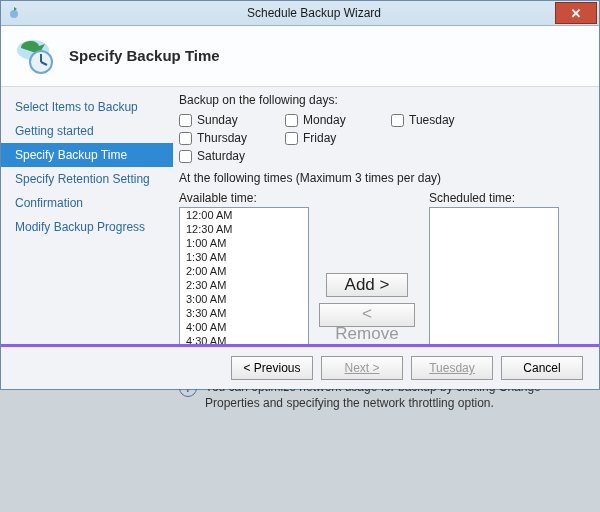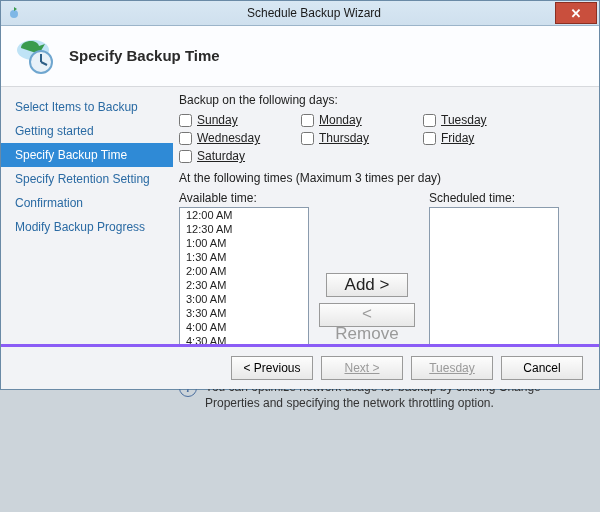--- a/index.html
+++ b/index.html
@@ -11,21 +11,21 @@
   .titlebar .close{width:40px;height:20px;background:#c94f3d;color:#fff;display:flex;align-items:center;justify-content:center;font-weight:bold;border:1px solid #8a2f22;position:absolute;right:2px;top:1px;font-size:13px;cursor:pointer;}
   .header{display:flex;align-items:center;padding:8px 14px 10px 14px;border-bottom:1px solid #d7d9dd;background:#fcfdff;}
   .header .hicon{width:42px;height:42px;margin-right:12px;position:relative;}
   .header h1{font-size:15px;margin:0;font-weight:600;color:#2a2a2a;}
   .body{display:flex;position:absolute;top:84px;bottom:44px;left:0;right:0;}
   .sidebar{width:172px;padding:10px 0;}
   .sidebar .step{padding:5px 14px;color:#2a6aa3;cursor:pointer;white-space:nowrap;}
   .sidebar .step.active{background:#2f8ad6;color:#fff;}
   .main{flex:1;padding:8px 16px 8px 6px;}
   .section-label{margin:0 0 6px 0;}
-  .day-row{display:flex;gap:16px;margin-bottom:4px;text-decoration:underline;}
+  .day-row{display:flex;gap:0;margin-bottom:4px;}
   .day{display:flex;align-items:center;width:106px;}
   .day input{margin:0 5px 0 0;width:13px;height:13px;}
   .times-area{display:flex;margin-top:4px;}
   .list-col label{display:block;margin-bottom:2px;}
   .listbox{width:130px;height:156px;border:1px solid #8a9bad;background:#fff;overflow-y:scroll;box-sizing:border-box;}
   .listbox .item{padding:0 6px;line-height:14px;font-size:11px;white-space:nowrap;cursor:pointer;}
   .btn-col{width:96px;display:flex;flex-direction:column;align-items:center;justify-content:center;gap:6px;padding:0 10px;margin-top:46px;}
   button.wiz{min-width:82px;height:24px;background:linear-gradient(#fdfdfd,#e8e8e8);border:1px solid #9a9a9a;color:#222;font-size:17px;cursor:pointer;padding:0 10px;}
   button.wiz:disabled{color:#9a9a9a;cursor:default;}
   .info-row{display:flex;gap:8px;margin-top:16px;color:#333;line-height:1.35;}
@@ -90,24 +90,20 @@
               <span>Monday</span>
             </label>
             <label class="day">
               <input type="checkbox" style="">
               <span>Tuesday</span>
             </label>
           </div>
           <div class="day-row">
             <label class="day">
               <input type="checkbox" style="">
-              <span>Wednesday</span>
-            </label>
-            <label class="day">
-              <input type="checkbox" style="">
               <span>Thursday</span>
             </label>
             <label class="day">
               <input type="checkbox" style="">
               <span>Friday</span>
             </label>
           </div>
           <div class="day-row">
             <label class="day">
               <input type="checkbox" style="">

